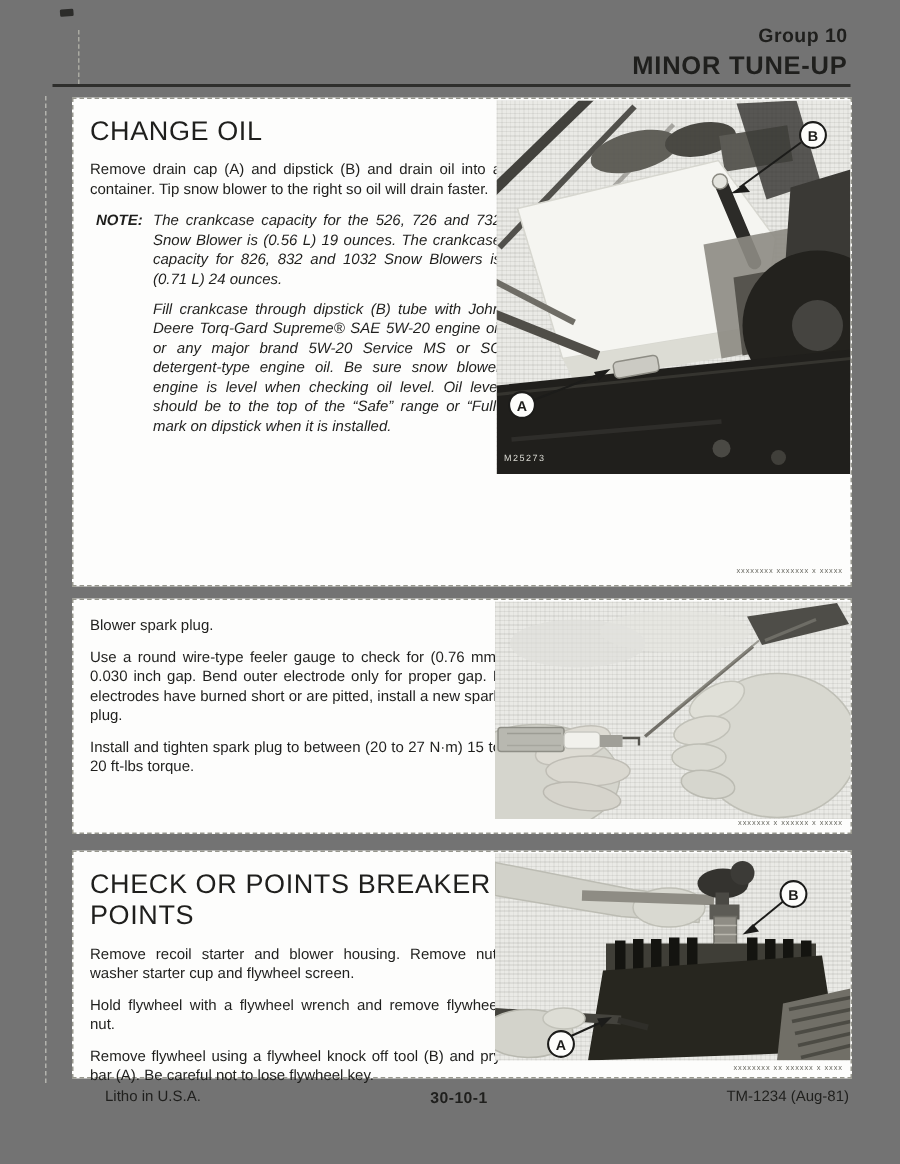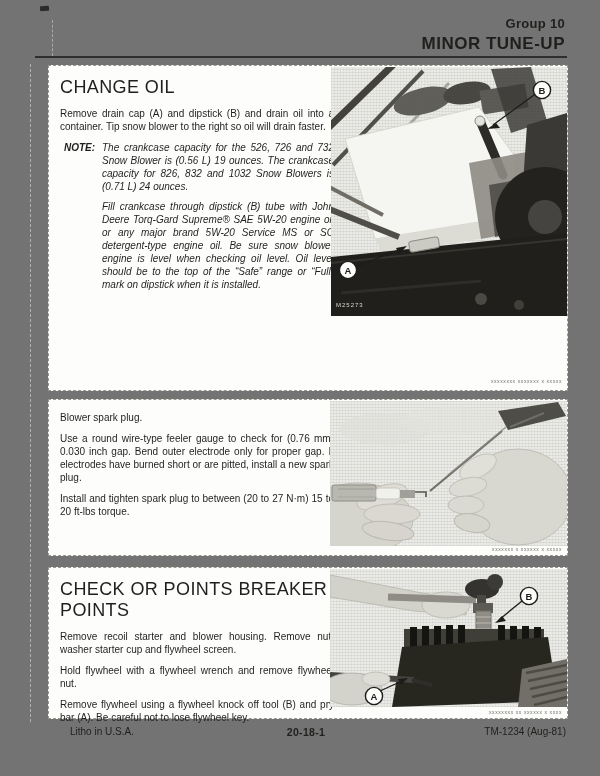--- a/index.html
+++ b/index.html
@@ -222,17 +222,17 @@
           <circle cx="44" cy="127" r="8.6" fill="#fdfdfb" stroke="#1c1c1a" stroke-width="1.4"></circle>
           <text x="44" y="130.8" text-anchor="middle" font-size="9.5" font-weight="bold" fill="#1c1c1a">A</text>
         </g>
       </svg>
     </div>
     <div class="credit credit3">xxxxxxxx xx xxxxxx x xxxx</div>
   </section>
 
   <div class="footer">
     <span class="fleft">Litho in U.S.A.</span>
-    <span class="fcenter">20-18-1</span>
+    <span class="fcenter">30-10-1</span>
     <span class="fright">TM-1234 (Aug-81)</span>
   </div>
 
 </div>
 
 </body></html>

